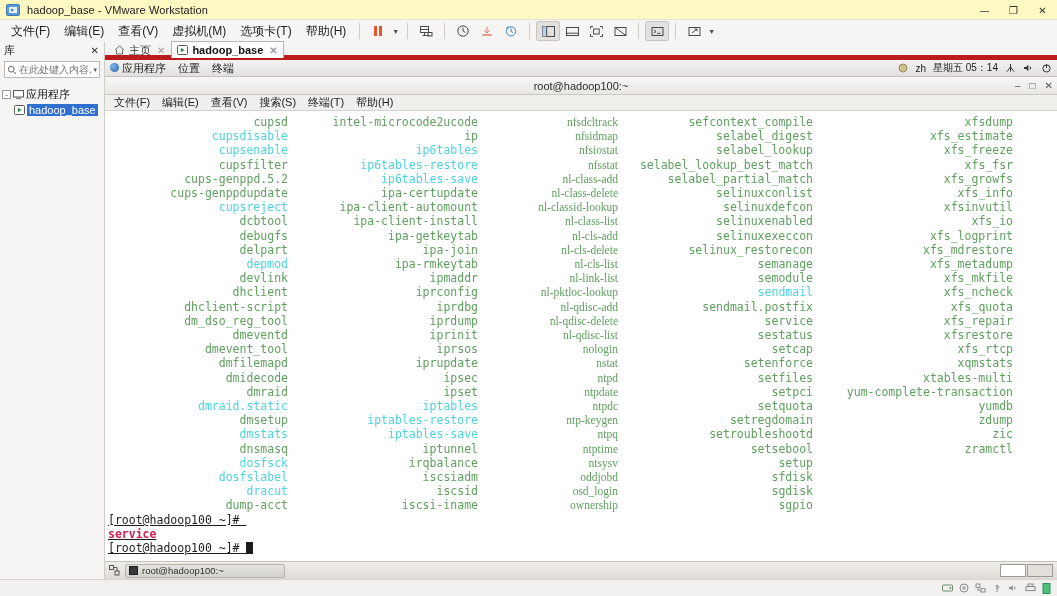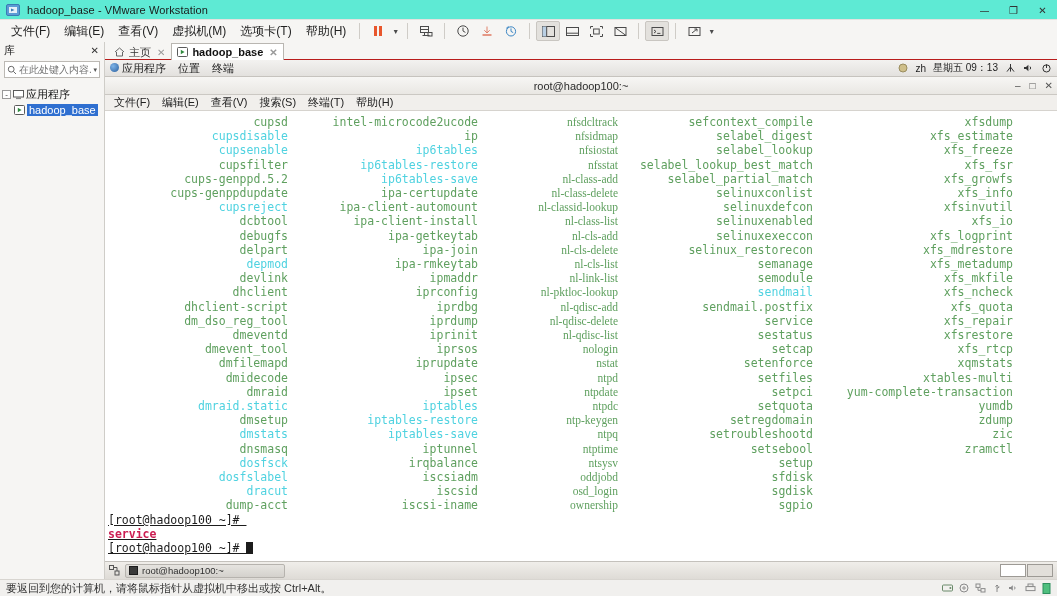--- a/index.html
+++ b/index.html
@@ -10,21 +10,21 @@
     background: #f0f0f0;
   }
   body { position: relative; }
 
   
   #vm-window { position:absolute; inset:0; display:flex; flex-direction:column; background:#f1f0ee; }
 
   
   .titlebar {
     height: 20px; display:flex; align-items:center;
-    background:#5eead4; border-bottom:1px solid #e4e2df;
+    background:#fef9c3; border-bottom:1px solid #e4e2df;
     font-size: 11px; color:#1a1a1a; position:relative;
   }
   .titlebar .app-ico {
     width:14px; height:12px; margin:0 7px 0 6px; position:relative; flex:none;
   }
   .titlebar .app-ico svg { display:block; }
   .titlebar .t-text { font-size:11px; letter-spacing:.1px; }
   .win-btns { position:absolute; right:0; top:0; height:20px; display:flex; }
   .win-btns div {
     width:29px; height:20px; display:flex; align-items:center; justify-content:center;
@@ -71,21 +71,21 @@
   .tree-row.child { padding-left:12px; }
   .tw { width:9px; height:9px; border:1px solid #9a9a9a; background:#fff; font-size:8px;
         line-height:7px; text-align:center; color:#333; flex:none; }
   .sel { background:#2f6fd0; color:#fff; padding:0 2px; }
 
   
   .vm-main { flex:1; display:flex; flex-direction:column; min-width:0; background:#f6f5f3; }
 
   
   .tabstrip { height:18px; display:flex; align-items:center; background:#f6f5f3;
-              border-bottom:1px solid #b91c1c; padding-left:3px; }
+              border-bottom:5px solid #b91c1c; padding-left:3px; }
   .tab {
     height:17px; display:flex; align-items:center; gap:4px; padding:0 5px;
     font-size:11px; color:#333; border:1px solid transparent; border-bottom:none;
     position:relative; top:1px;
   }
   .tab.active { background:#ffffff; border-color:#b9b6b1; color:#111; font-weight:bold; }
   .tab .x { font-size:10px; color:#999; margin-left:2px; }
 
   
   .guest { flex:1; background:#1d1d1d; display:flex; flex-direction:column; min-height:0;
@@ -352,21 +352,21 @@
             <span>位置</span>
             <span>终端</span>
           </div>
           <div class="gr">
             <span>
               <svg width="10" height="10" viewBox="0 0 10 10">
                   <circle cx="5" cy="5" r="4" fill="#cfbf8a" stroke="#9a8d5f"></circle>
                 </svg>
             </span>
             <span>zh</span>
-            <span>星期五 09：13</span>
+            <span>星期五 05：14</span>
             <span>
               <svg width="11" height="10" viewBox="0 0 11 10">
                 <path d="M5.5 1 V8.6 M5.5 4 L2 8.6 M5.5 4 L9 8.6" stroke="#333" fill="none"></path>
               </svg>
             </span>
             <span>
               <svg width="11" height="10" viewBox="0 0 11 10">
                 <path d="M1 4 H3 L5.4 1.8 V8.2 L3 6 H1 Z" fill="#333"></path>
                 <path d="M7 3.6 Q8.4 5 7 6.4" stroke="#333" fill="none"></path>
               </svg>
@@ -432,21 +432,20 @@
               <span class="ws-box b2"></span>
             </span>
           </div>
 
         </div>
       </div>
     </div>
   </div>
 
   <div class="statusbar">
-    <span>要返回到您的计算机，请将鼠标指针从虚拟机中移出或按 Ctrl+Alt。</span>
     <span class="sb-icons">
       <span>
         <svg width="11" height="10" viewBox="0 0 11 10">
             <rect x="0.5" y="2" width="10" height="6" rx="1" fill="none" stroke="#6a8a6a"></rect>
             <circle cx="8.4" cy="5" r="1" fill="#6a8a6a"></circle>
           </svg>
       </span>
       <span>
         <svg width="10" height="10" viewBox="0 0 10 10">
             <circle cx="5" cy="5" r="4" fill="none" stroke="#8a8a8a"></circle>

